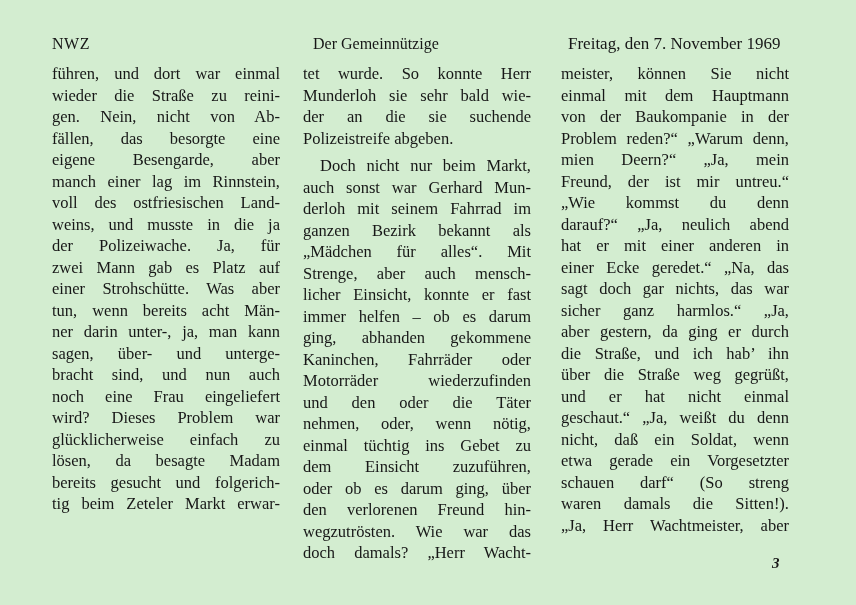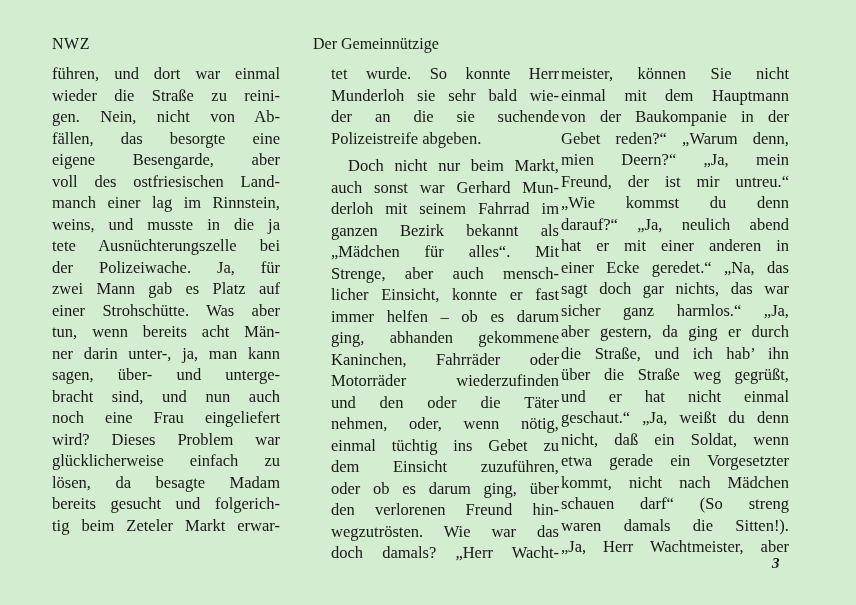--- a/index.html
+++ b/index.html
@@ -37,21 +37,21 @@
     left: 568px;
     top: 34px;
     font-size: 17px;
   }
   .column {
     position: absolute;
     top: 63px;
     width: 228px;
   }
   .col-1 { left: 52px; }
-  .col-2 { left: 303px; margin-left: 28px; }
+  .col-2 { left: 303px; }
   .col-3 { left: 561px; }
   .line {
     font-size: 16.5px;
     line-height: 21.5px;
     height: 21.5px;
     white-space: nowrap;
     text-align: justify;
     text-align-last: justify;
     overflow: hidden;
   }
@@ -73,31 +73,31 @@
 </style>
 </head>
 <body>
 
 <div class="page">
 
   <div class="masthead-left">NWZ</div>
 
   <div class="masthead-center">Der Gemeinnützige</div>
 
+  <div class="masthead-right">Freitag, den 7. November 1969</div>
 
   <div class="column col-1">
       <div class="line">führen, und dort war einmal</div>
       <div class="line">wieder die Straße zu reini-</div>
       <div class="line">gen. Nein, nicht von Ab-</div>
       <div class="line">fällen, das besorgte eine</div>
       <div class="line">eigene Besengarde, aber</div>
+      <div class="line">manch einer lag im Rinnstein,</div>
       <div class="line">voll des ostfriesischen Land-</div>
-      <div class="line">manch einer lag im Rinnstein,</div>
       <div class="line">weins, und musste in die ja</div>
-      <div class="line">tete Ausnüchterungszelle bei</div>
       <div class="line">der Polizeiwache. Ja, für</div>
       <div class="line">zwei Mann gab es Platz auf</div>
       <div class="line">einer Strohschütte. Was aber</div>
       <div class="line">tun, wenn bereits acht Män-</div>
       <div class="line">ner darin unter-, ja, man kann</div>
       <div class="line">sagen, über- und unterge-</div>
       <div class="line">bracht sind, und nun auch</div>
       <div class="line">noch eine Frau eingeliefert</div>
       <div class="line">wird? Dieses Problem war</div>
       <div class="line">glücklicherweise einfach zu</div>
@@ -129,37 +129,36 @@
       <div class="line">oder ob es darum ging, über</div>
       <div class="line">den verlorenen Freund hin-</div>
       <div class="line">wegzutrösten. Wie war das</div>
       <div class="line">doch damals? „Herr Wacht-</div>
     </div>
 
   <div class="column col-3">
       <div class="line">meister, können Sie nicht</div>
       <div class="line">einmal mit dem Hauptmann</div>
       <div class="line">von der Baukompanie in der</div>
-      <div class="line">Gebet reden?“ „Warum denn,</div>
+      <div class="line">Problem reden?“ „Warum denn,</div>
       <div class="line">mien Deern?“ „Ja, mein</div>
       <div class="line">Freund, der ist mir untreu.“</div>
       <div class="line">„Wie kommst du denn</div>
       <div class="line">darauf?“ „Ja, neulich abend</div>
       <div class="line">hat er mit einer anderen in</div>
       <div class="line">einer Ecke geredet.“ „Na, das</div>
       <div class="line">sagt doch gar nichts, das war</div>
       <div class="line">sicher ganz harmlos.“ „Ja,</div>
       <div class="line">aber gestern, da ging er durch</div>
       <div class="line">die Straße, und ich hab’ ihn</div>
       <div class="line">über die Straße weg gegrüßt,</div>
       <div class="line">und er hat nicht einmal</div>
       <div class="line">geschaut.“ „Ja, weißt du denn</div>
       <div class="line">nicht, daß ein Soldat, wenn</div>
       <div class="line">etwa gerade ein Vorgesetzter</div>
-      <div class="line">kommt, nicht nach Mädchen</div>
       <div class="line">schauen darf“ (So streng</div>
       <div class="line">waren damals die Sitten!).</div>
       <div class="line">„Ja, Herr Wachtmeister, aber</div>
     </div>
 
   <div class="page-number">3</div>
 
 </div>
 
 </body></html>

